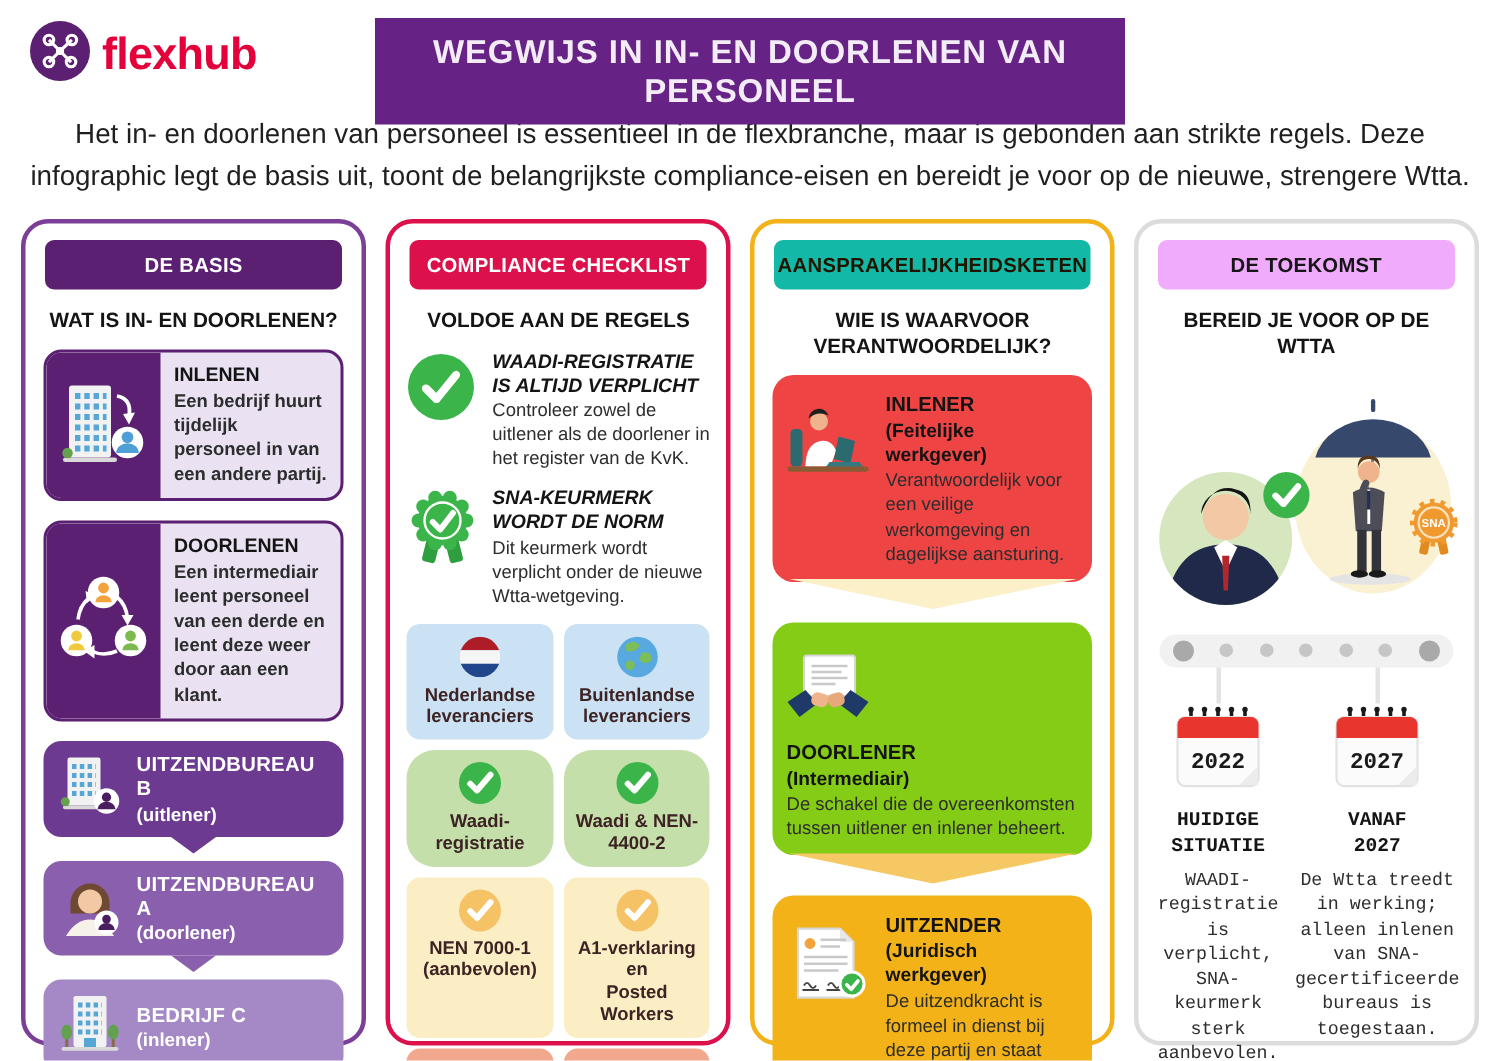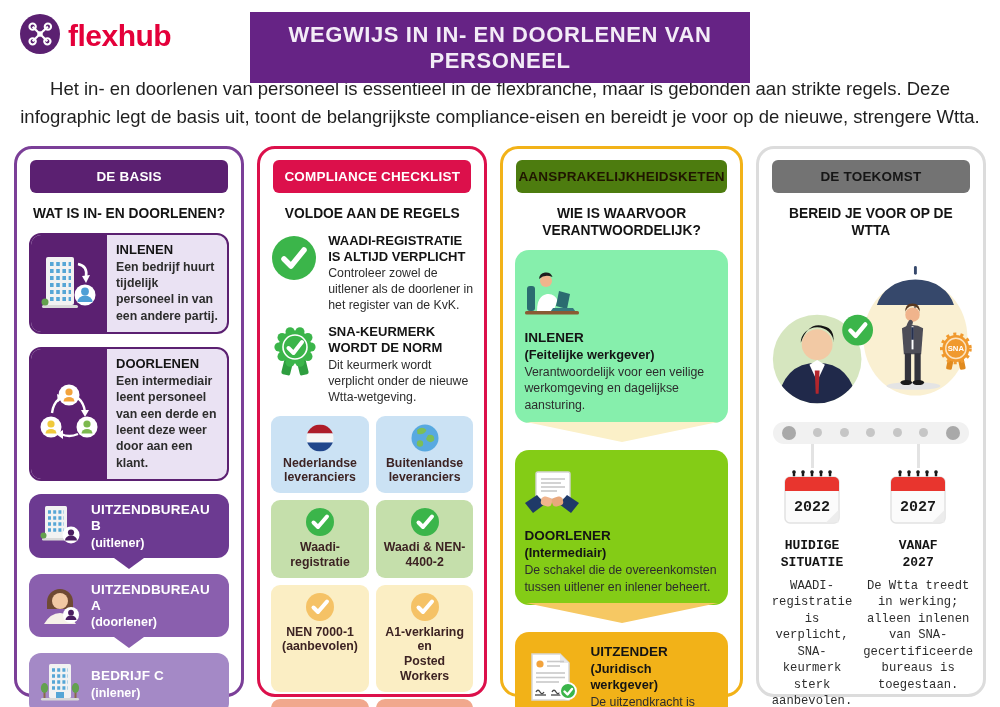--- a/index.html
+++ b/index.html
@@ -29,22 +29,22 @@
   .col-basis{border-color:#7B3F98;}
   .col-compliance{border-color:#DC104B;}
   .col-liability{border-color:#F2B218;}
   .col-future{border-color:#DCDCDC;}
   .col-banner{
     border-radius:6px;text-align:center;font-weight:bold;font-size:13.5px;
     padding:9px 2px;margin:2px 3px 0;letter-spacing:.2px;
   }
   .banner-basis{background:#5B2071;color:#fff;}
   .banner-compliance{background:#DC104B;color:#fff;}
-  .banner-liability{background:#4d7c0f;color:#201500;}
-  .banner-future{background:#737373;color:#161616;}
+  .banner-liability{background:#14b8a6;color:#201500;}
+  .banner-future{background:#f0abfc;color:#161616;}
   .col-heading{text-align:center;font-weight:bold;font-size:13.8px;color:#141414;margin:12px 0 11px;line-height:1.25;}
   
   .info-card{display:flex;border:2.5px solid #5B2071;border-radius:12px;overflow:hidden;margin:0 2px 13px;background:#EAE2F3;}
   .info-icon{width:76px;background:#5B2071;display:flex;align-items:center;justify-content:center;flex-shrink:0;}
   .info-text{padding:7px 9px 8px;flex:1;}
   .info-title{font-weight:bold;font-size:13px;color:#141414;}
   .info-body{font-size:12.3px;color:#2d2d2d;line-height:1.33;margin-top:2px;font-weight:bold;}
   .chain-card{position:relative;border-radius:12px;padding:8px 10px;display:flex;align-items:center;gap:10px;color:#fff;margin:0 2px 16px;min-height:56px;box-sizing:border-box;}
   .chain-b{background:#6C3A91;}
   .chain-a{background:#8A5FAE;}
@@ -53,32 +53,32 @@
     content:"";position:absolute;top:100%;left:50%;transform:translateX(-50%);
     width:0;height:0;border-left:15px solid transparent;border-right:15px solid transparent;border-top:11px solid;
   }
   .chain-b.has-tab::after{border-top-color:#6C3A91;}
   .chain-a.has-tab::after{border-top-color:#8A5FAE;}
   .chain-title{font-weight:bold;font-size:13.5px;letter-spacing:.2px;line-height:1.2;}
   .chain-sub{font-weight:bold;font-size:12.5px;margin-top:1px;}
   
   .check-item{display:flex;gap:9px;margin:0 1px 10px;}
   .check-item .icn{flex-shrink:0;width:48px;padding-top:2px;}
-  .check-title{font-weight:bold;font-size:13px;color:#141414;line-height:1.25;}
+  .check-title{font-weight:bold;font-size:13px;color:#141414;line-height:1.25;font-style:italic;}
   .check-body{font-size:12.3px;color:#2d2d2d;line-height:1.3;margin-top:1px;}
   .comp-grid{display:grid;grid-template-columns:1fr 1fr;gap:7px;margin:4px 1px 0;}
   .cell{border-radius:9px;text-align:center;padding:7px 3px 8px;font-weight:bold;font-size:12.3px;color:#3D2323;line-height:1.2;}
   .cell svg{display:block;margin:0 auto 3px;}
   .cell-blue{background:#CBE2F4;}
-  .cell-green{background:#C5DFAB;}
+  .cell-green{background:#C5DFAB;border-radius:19px;}
   .cell-yellow{background:#FBEEC4;}
   .cell-salmon{background:#F1A88D;}
   
   .liab-card{position:relative;border-radius:14px;padding:12px 9px 10px;margin:0 2px 27px;display:flex;gap:8px;box-sizing:border-box;}
-  .liab-1{background:#86efac;z-index:3;flex-direction:column;}
+  .liab-1{background:#ef4444;z-index:3;}
   .liab-2{background:#84cc16;z-index:2;flex-direction:column;}
   .liab-3{background:#F2B218;z-index:1;margin-bottom:0;}
   .liab-card::after{
     content:"";position:absolute;top:99%;left:50%;transform:translateX(-50%);
     width:0;height:0;border-left:96px solid transparent;border-right:96px solid transparent;border-top:20px solid;
   }
   .liab-1::after{border-top-color:#FBF0C8;}
   .liab-2::after{border-top-color:#F6C863;}
   .liab-3::after{border-top-color:#F2B218;}
   .liab-icon{flex-shrink:0;width:58px;padding-top:8px;}

